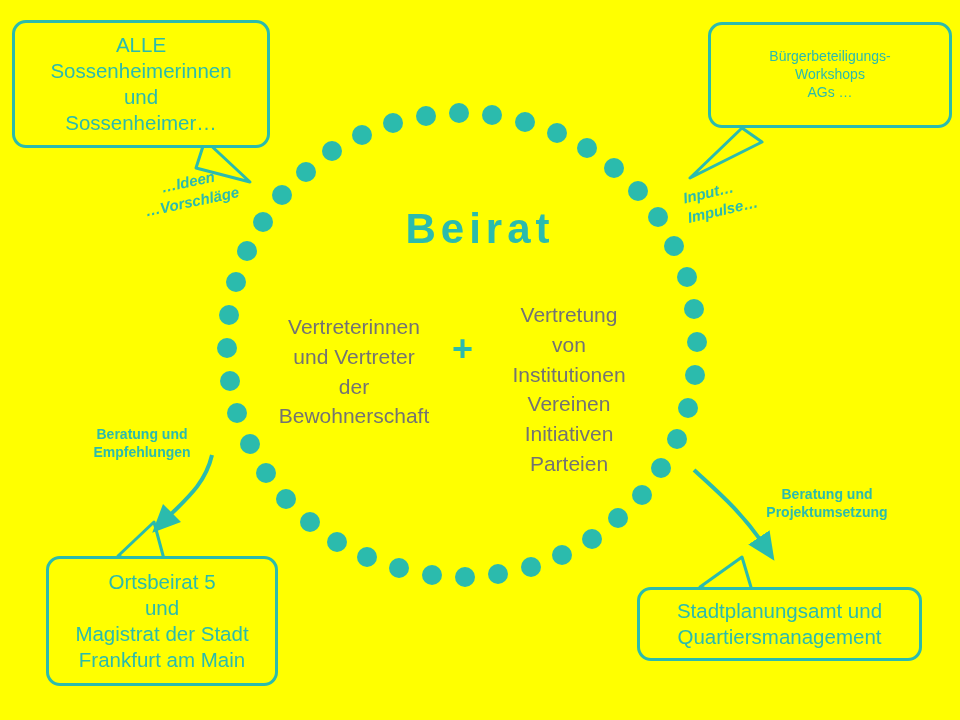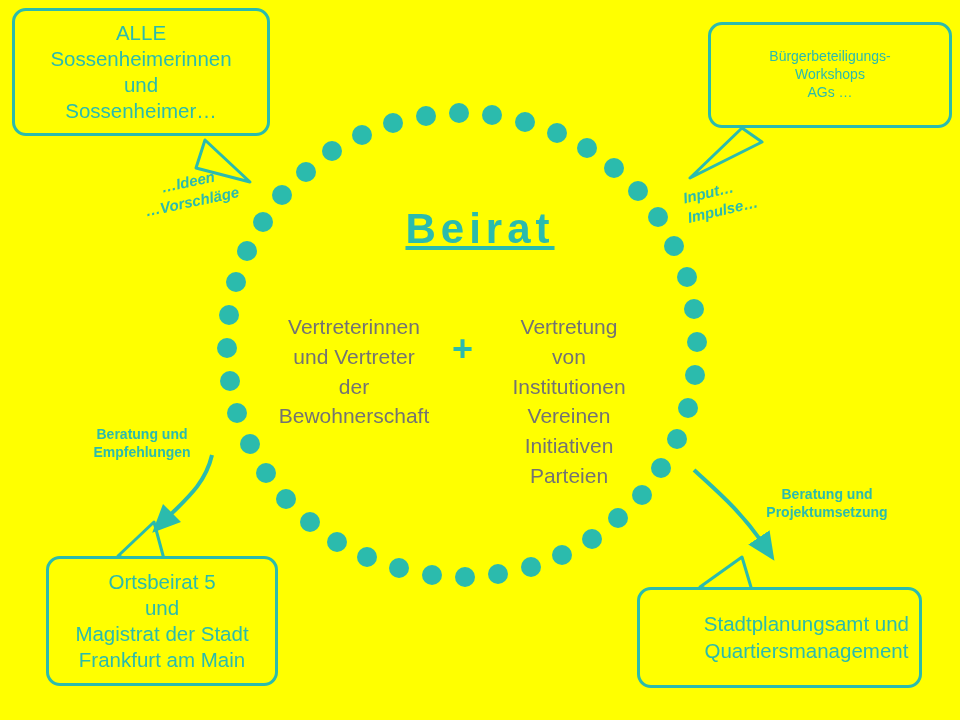--- a/index.html
+++ b/index.html
@@ -27,21 +27,21 @@
     background: #FFFF00;
     color: #2BBBAD;
     text-align: center;
     line-height: 1.28;
     font-size: 20px;
     padding: 8px 10px;
     white-space: pre-line;
   }
   #callout-alle {
     left: 12px;
-    top: 8px;
+    top: 20px;
     width: 258px;
     height: 128px;
     font-size: 20.5px;
     display: flex;
     align-items: center;
     justify-content: center;
   }
   #callout-buerger {
     left: 708px;
     top: 22px;
@@ -59,25 +59,25 @@
     height: 130px;
     font-size: 20.5px;
     display: flex;
     align-items: center;
     justify-content: center;
   }
   #callout-stadtplanung {
     left: 637px;
     top: 587px;
     width: 285px;
-    height: 101px;
+    height: 74px;
     font-size: 20.5px;
     display: flex;
     align-items: center;
-    justify-content: flex-end;
+    justify-content: center;
   }
 
   .dot {
     position: absolute;
     width: 20px;
     height: 20px;
     margin-left: -10px;
     margin-top: -10px;
     border-radius: 50%;
     background: #2BBBAD;
@@ -86,21 +86,20 @@
   #beirat-title {
     position: absolute;
     left: 0;
     top: 205px;
     width: 960px;
     text-align: center;
     color: #2BBBAD;
     font-size: 42px;
     font-weight: bold;
     letter-spacing: 5px;
-    text-decoration: underline;
   }
   #plus-sign {
     position: absolute;
     left: 452px;
     top: 328px;
     color: #2BBBAD;
     font-size: 36px;
     font-weight: bold;
   }
   .col-text {
@@ -111,21 +110,21 @@
     text-align: center;
     white-space: pre-line;
   }
   #col-left {
     left: 268px;
     top: 312px;
     width: 172px;
   }
   #col-right {
     left: 480px;
-    top: 312px;
+    top: 300px;
     width: 178px;
   }
   #stimmrecht {
     position: absolute;
     left: 380px;
     top: 500px;
     width: 180px;
     text-align: center;
     color: #2BBBAD;
     font-size: 15px;

